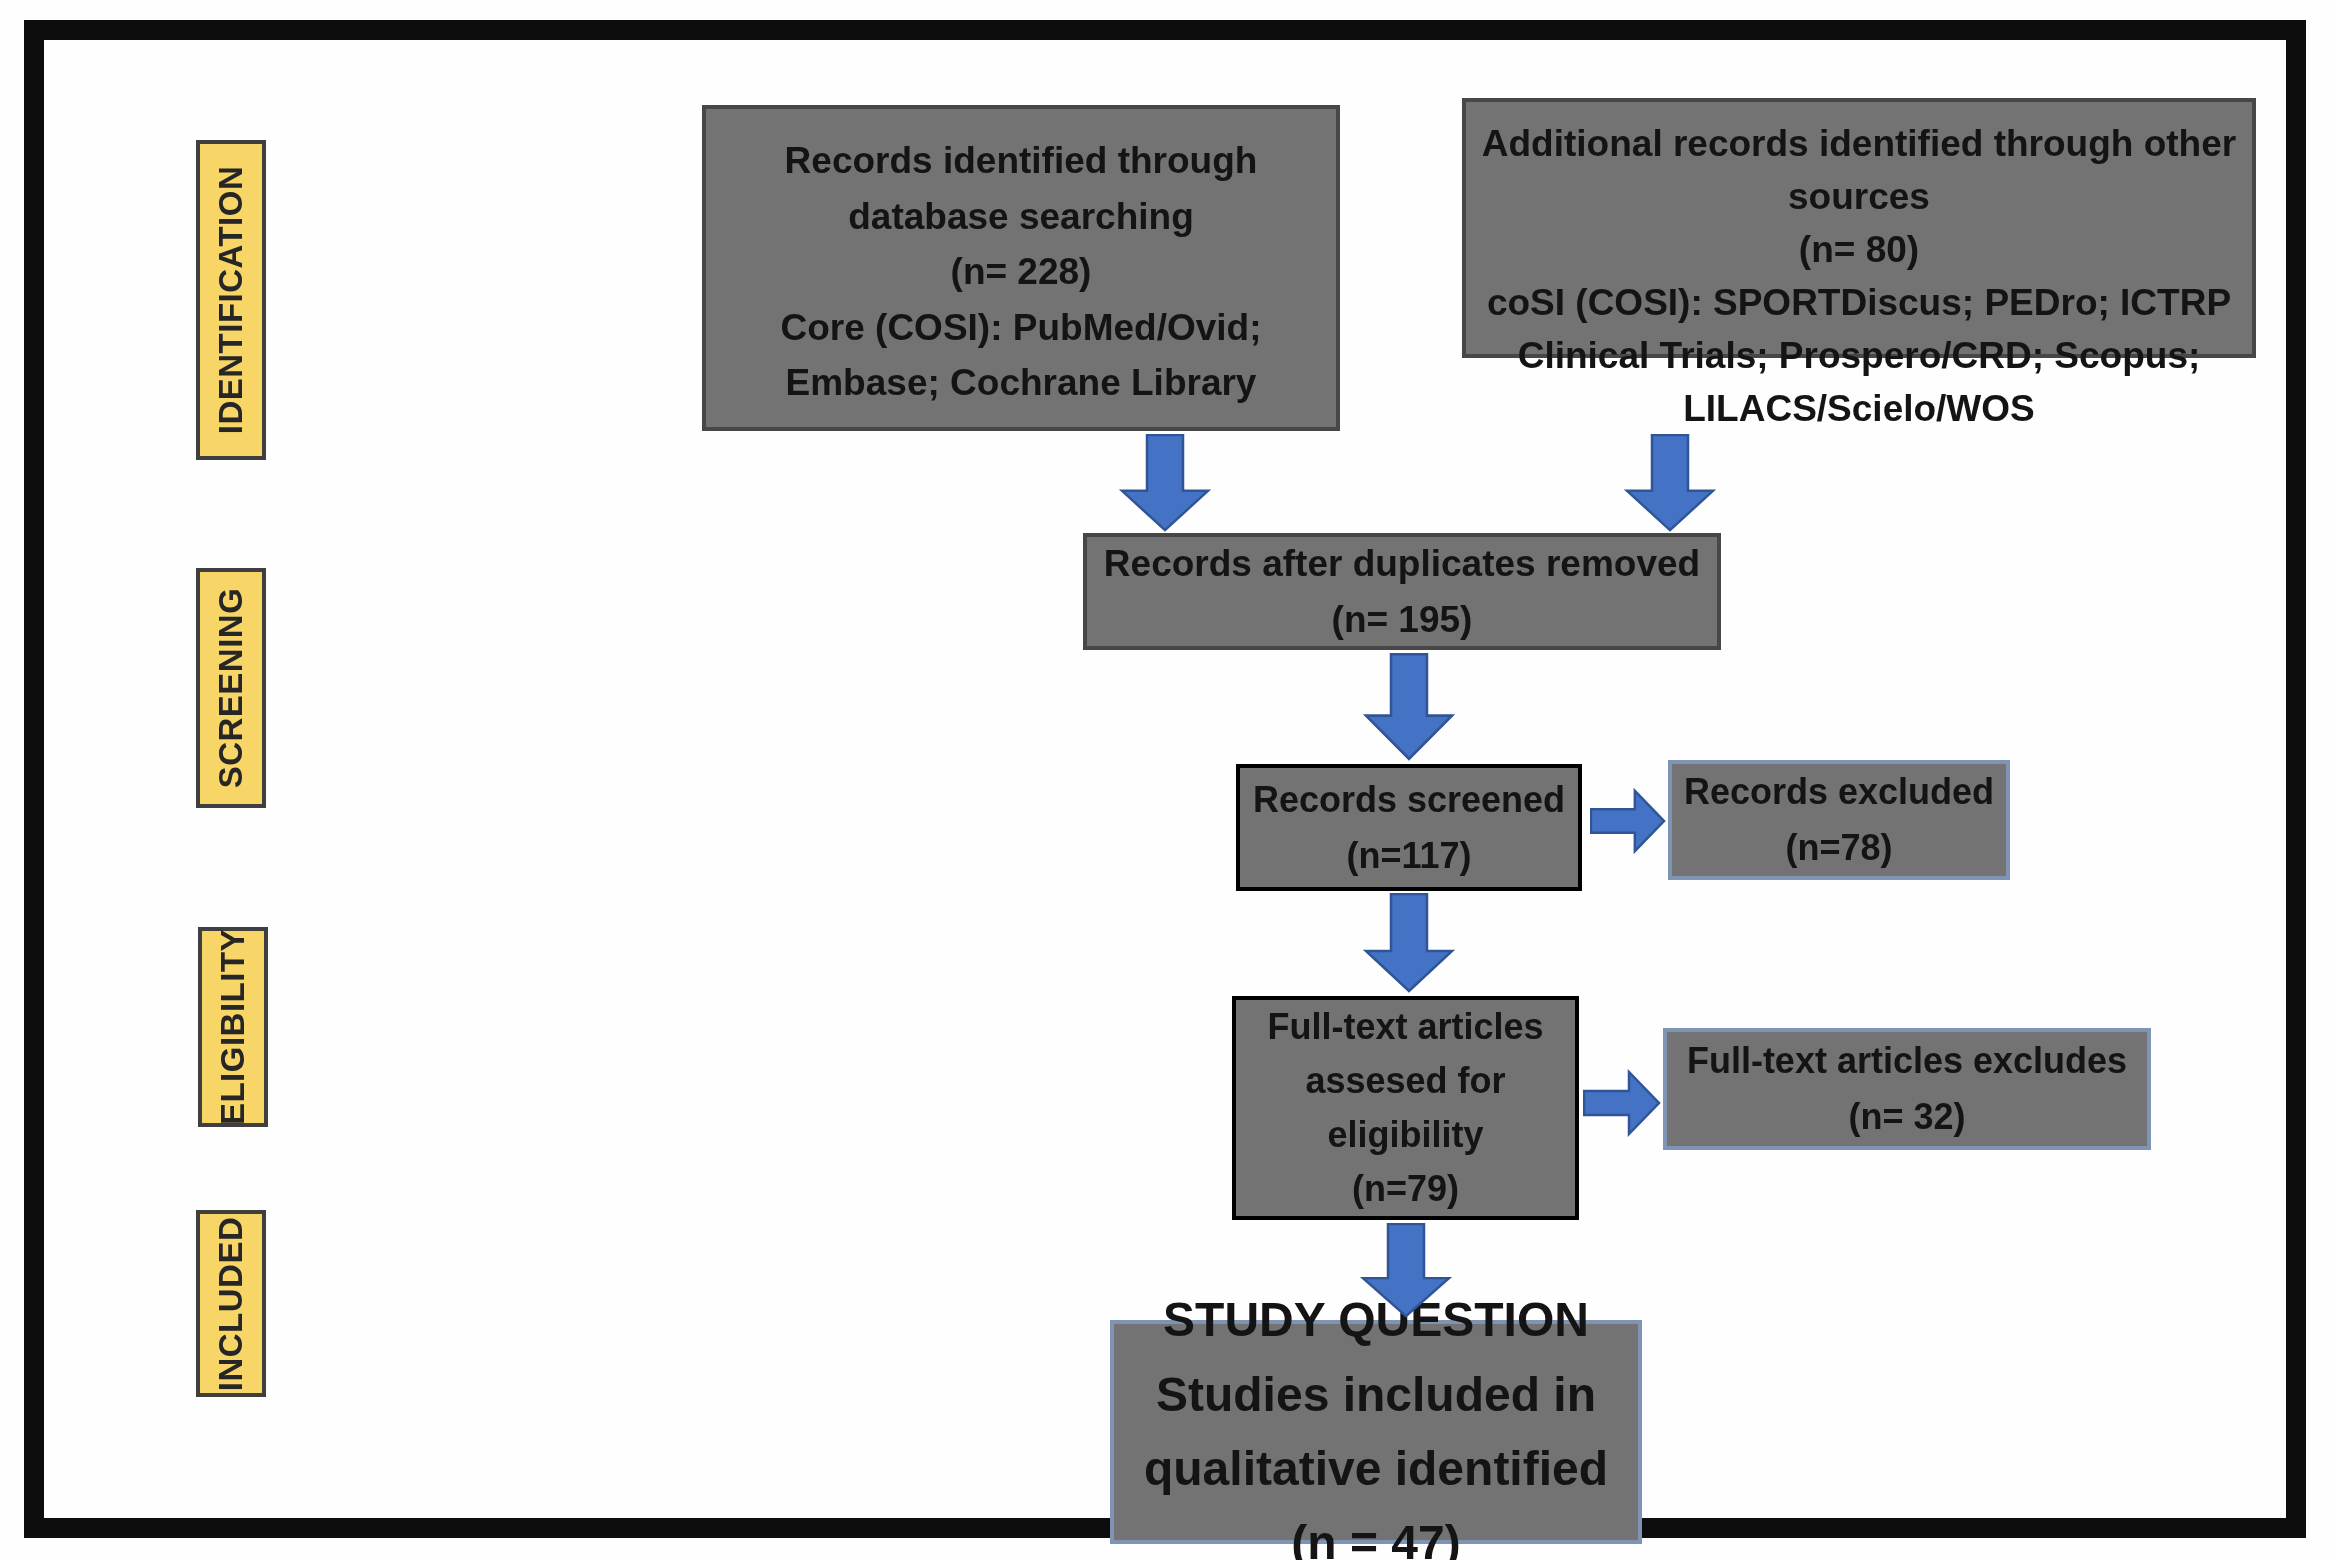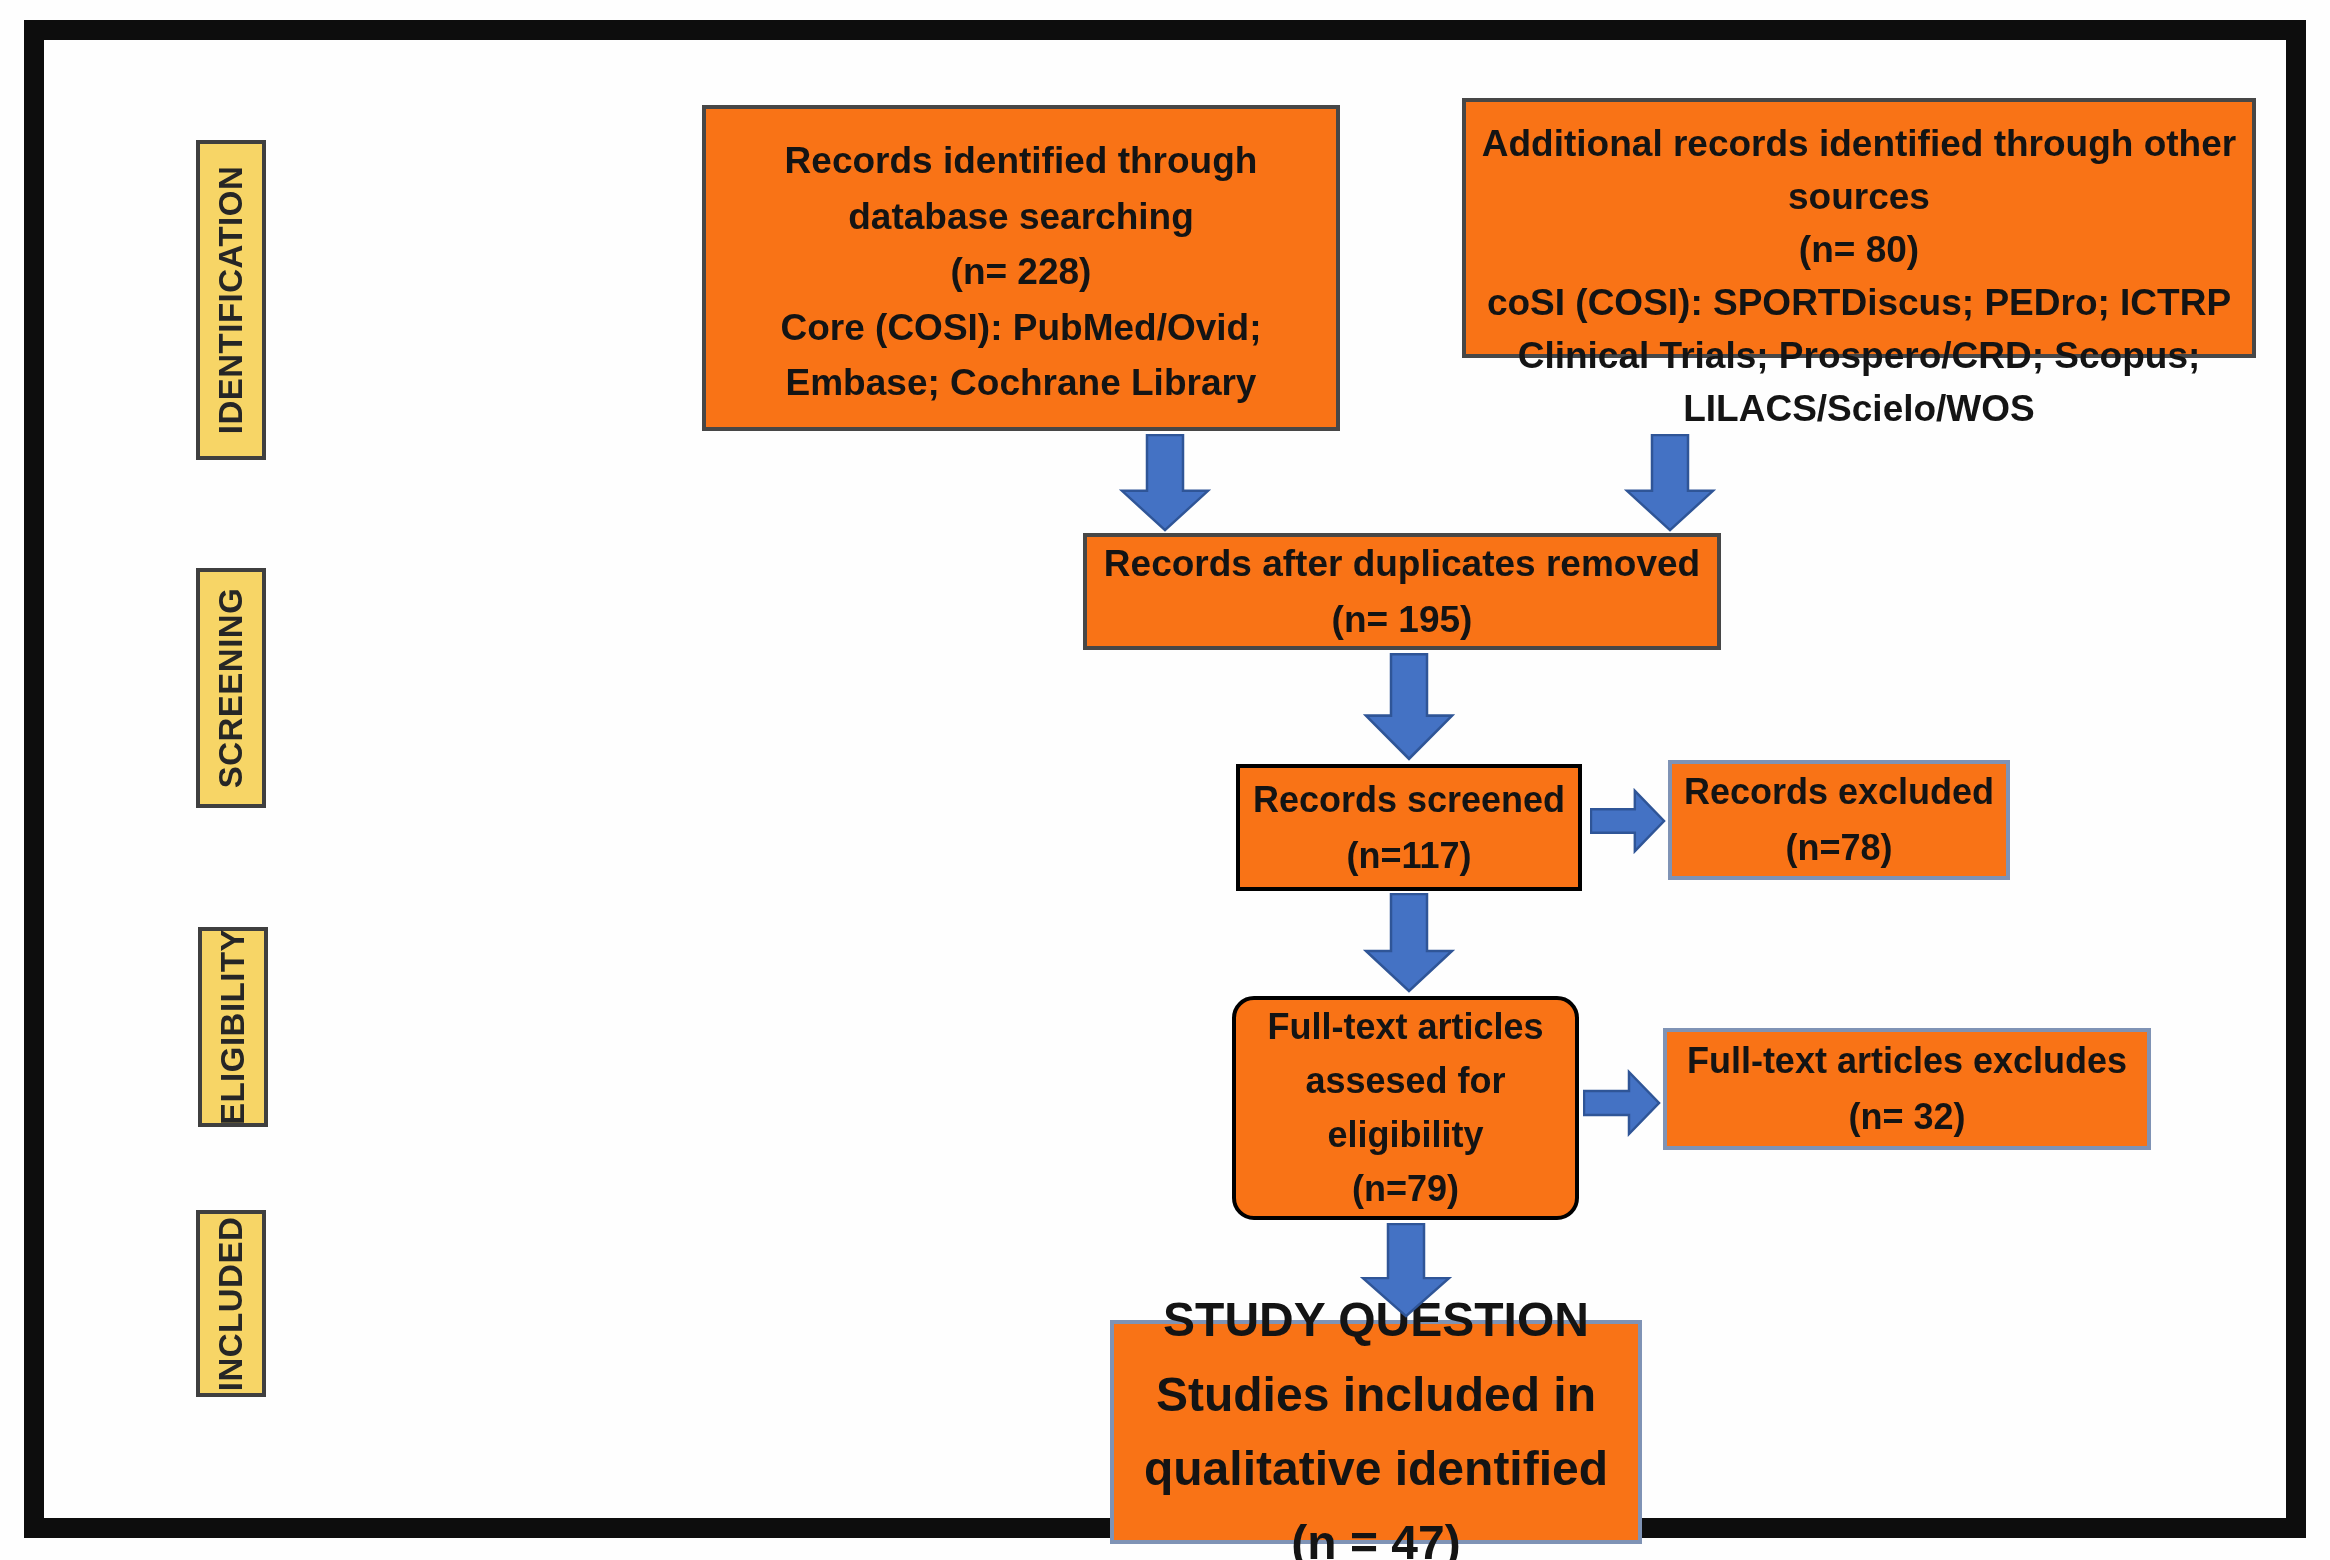--- a/index.html
+++ b/index.html
@@ -30,21 +30,21 @@
     transform:translate(-50%,-50%) rotate(-90deg);
     white-space:nowrap;
     font-size:33px;
     font-weight:700;
     color:#262626;
     letter-spacing:0.5px;
   }
   
   .fbox{
     position:absolute;
-    background:#f97316;
+    background:#737373;
     box-sizing:border-box;
     display:flex;
     flex-direction:column;
     align-items:center;
     justify-content:center;
     text-align:center;
     color:#141414;
     font-weight:700;
   }
   .fbox .line{width:100%;}
@@ -57,21 +57,21 @@
     justify-content:flex-start;padding-top:24px;
   }
   .box-other{
     left:1442px;top:78px;width:794px;height:260px;
     font-size:37px;line-height:1.43;
     justify-content:flex-start;padding-top:16px;
   }
   .box-dup{left:1063px;top:513px;width:638px;height:117px;font-size:37px;line-height:1.5;}
   .box-screened{left:1216px;top:744px;width:346px;height:127px;font-size:36px;line-height:1.55;}
   .box-excluded{left:1648px;top:740px;width:342px;height:120px;font-size:36px;line-height:1.55;}
-  .box-fulltext{left:1212px;top:976px;width:347px;height:224px;font-size:36px;line-height:1.5;border-radius:22px;}
+  .box-fulltext{left:1212px;top:976px;width:347px;height:224px;font-size:36px;line-height:1.5;}
   .box-ftexcl{left:1643px;top:1008px;width:488px;height:122px;font-size:36px;line-height:1.55;}
   .box-study{left:1090px;top:1300px;width:532px;height:224px;font-size:48px;line-height:1.55;}
   .arrow{position:absolute;}
   .arrow svg{display:block;width:100%;height:100%;}
 </style>
 </head>
 <body>
 
 <div class="canvas">
   <div class="frame">

